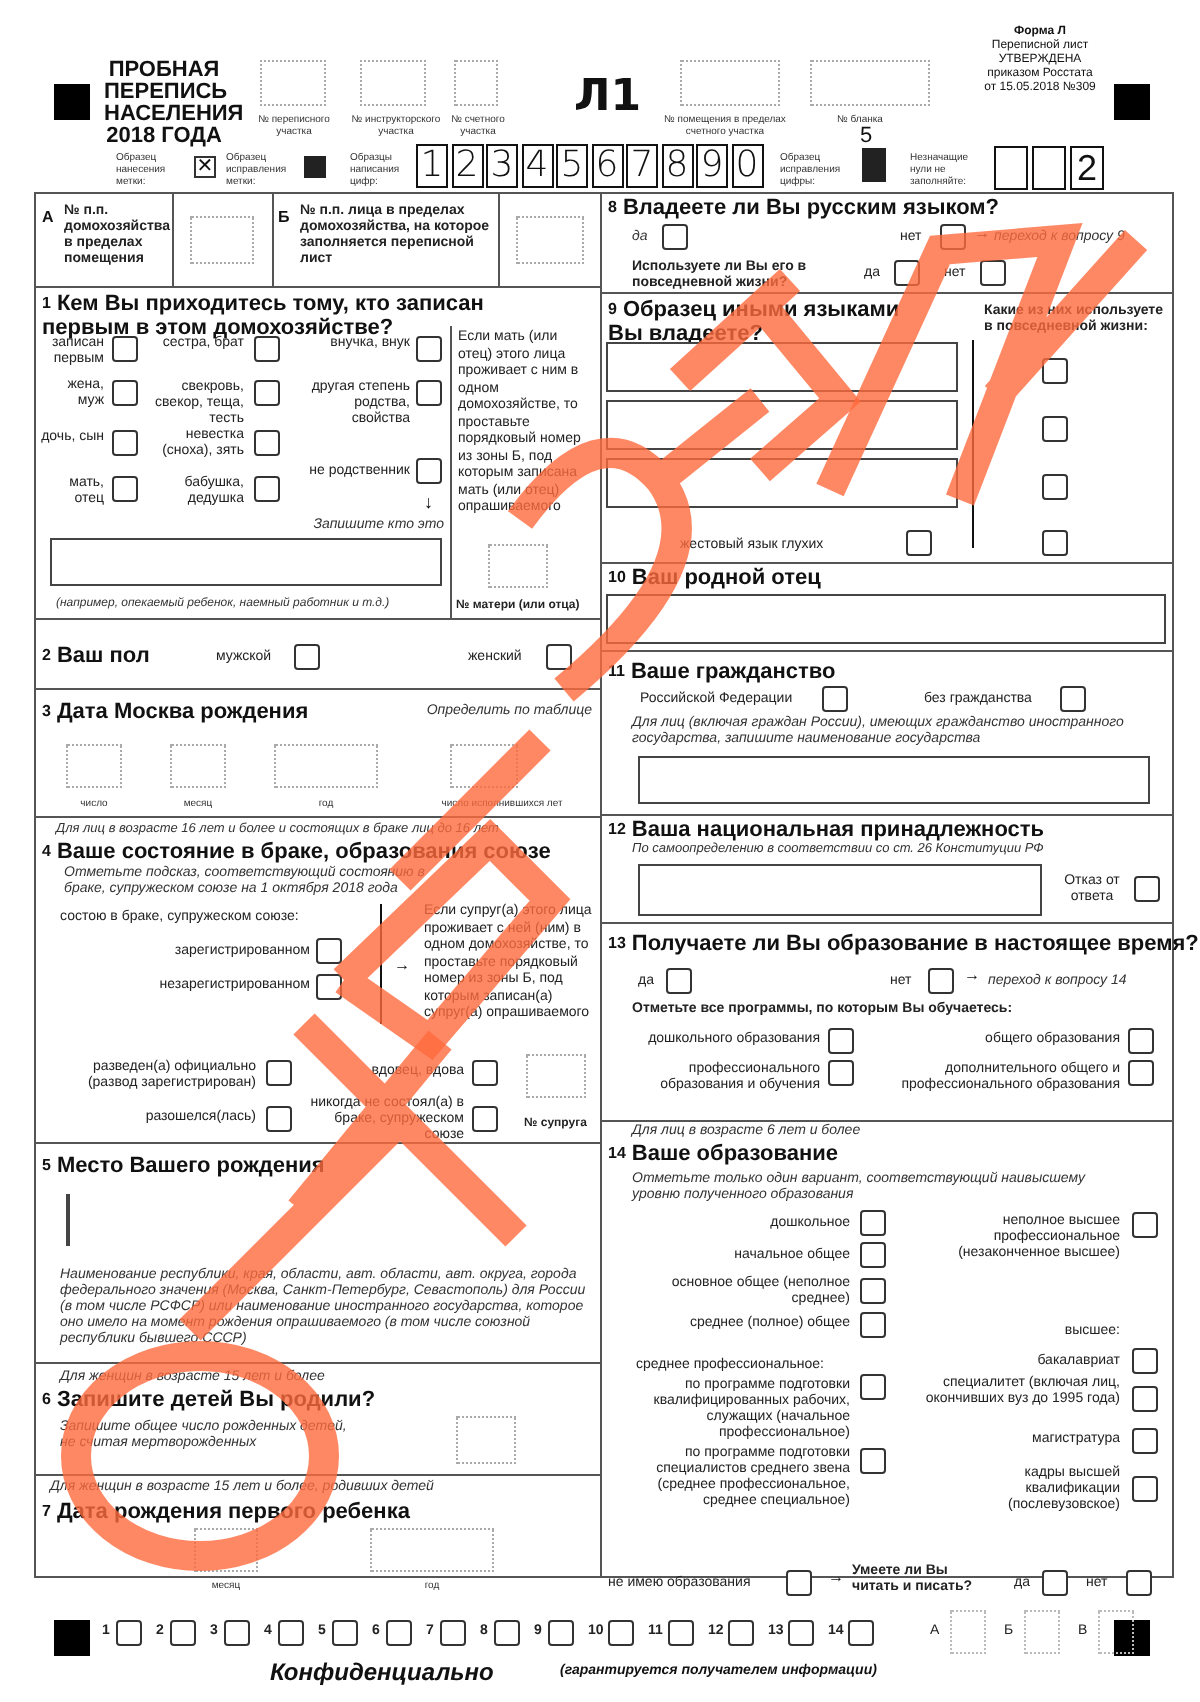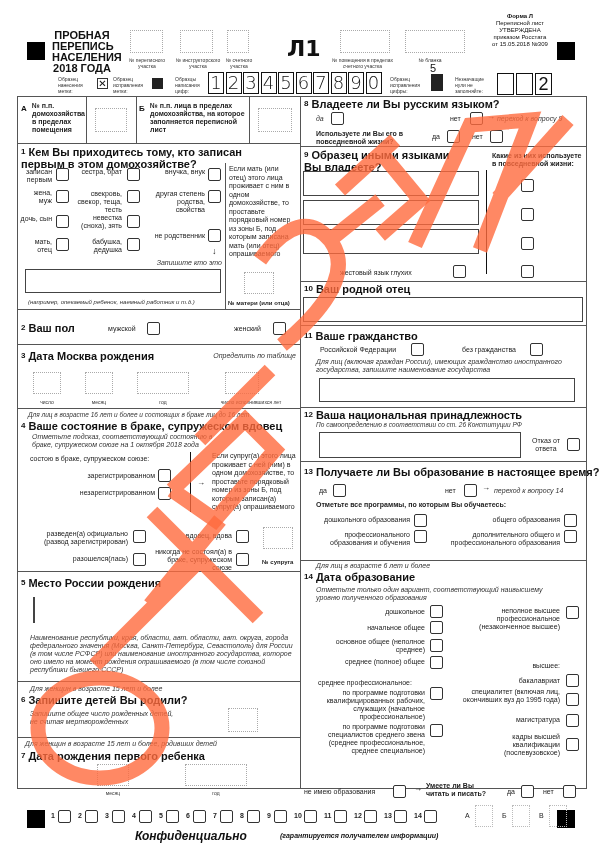--- a/index.html
+++ b/index.html
@@ -147,21 +147,21 @@
 <div class="dot" style="left:85px;top:372px;width:28px;height:22px"></div>
 <div class="dot" style="left:137px;top:372px;width:52px;height:22px"></div>
 <div class="dot" style="left:225px;top:372px;width:34px;height:22px"></div>
 <div class="tiny" style="left:28px;top:399px;width:38px">число</div>
 <div class="tiny" style="left:80px;top:399px;width:38px">месяц</div>
 <div class="tiny" style="left:143px;top:399px;width:40px">год</div>
 <div class="tiny" style="left:205px;top:399px;width:92px">число исполнившихся лет</div>
 <div class="hline" style="left:17px;top:408px;width:284px"></div>
 
 <div class="lbl it" style="left:28px;top:411px;width:272px;font-size:6.5px">Для лиц в возрасте 16 лет и более и состоящих в браке лиц до 16 лет</div>
-<div class="q" style="left:21px;top:420px;width:275px"><span class="qn">4</span><span>Ваше состояние в браке, супружеском вдовец</span></div>
+<div class="q" style="left:21px;top:420px;width:275px"><span class="qn">4</span><span>Ваше состояние в браке, образования союзе</span></div>
 <div class="lbl it" style="left:32px;top:433px;width:200px">Отметьте подсказ, соответствующий состоянию в браке, супружеском союзе на 1 октября 2018 года</div>
 <div class="lbl" style="left:30px;top:455px">состою в браке, супружеском союзе:</div>
 <div class="lbl r" style="left:60px;top:472px;width:95px">зарегистрированном</div>
 <div class="cb" style="left:158px;top:469px"></div>
 <div class="lbl r" style="left:60px;top:489px;width:95px">незарегистрированном</div>
 <div class="cb" style="left:158px;top:487px"></div>
 <div class="vline" style="left:190px;top:452px;height:60px;background:#111"></div>
 <div class="abs" style="left:197px;top:478px;font-size:8px">→</div>
 <div class="lbl" style="left:212px;top:452px;width:86px;line-height:8.5px">Если супруг(а) этого лица проживает с ней (ним) в одном домохозяйстве, то проставьте порядковый номер из зоны Б, под которым записан(а) супруг(а) опрашиваемого</div>
 <div class="lbl r" style="left:28px;top:530px;width:100px">разведен(а) официально (развод зарегистрирован)</div>
@@ -169,21 +169,21 @@
 <div class="lbl r" style="left:160px;top:532px;width:72px">вдовец, вдова</div>
 <div class="cb" style="left:236px;top:530px"></div>
 <div class="dot" style="left:263px;top:527px;width:30px;height:22px"></div>
 <div class="lbl r" style="left:28px;top:555px;width:100px">разошелся(лась)</div>
 <div class="cb" style="left:133px;top:553px"></div>
 <div class="lbl r" style="left:155px;top:548px;width:77px">никогда не состоял(а) в браке, супружеском союзе</div>
 <div class="cb" style="left:236px;top:553px"></div>
 <div class="lbl b" style="left:262px;top:558px;width:36px;font-size:6px">№ супруга</div>
 <div class="hline" style="left:17px;top:571px;width:284px"></div>
 
-<div class="q" style="left:21px;top:577px"><span class="qn">5</span><span>Место России рождения</span></div>
+<div class="q" style="left:21px;top:577px"><span class="qn">5</span><span>Место Вашего рождения</span></div>
 <div class="field" style="left:33px;top:597px;width:255px height:26px;height:26px"></div>
 <div class="lbl it" style="left:30px;top:634px;width:265px">Наименование республики, края, области, авт. области, авт. округа, города федерального значения (Москва, Санкт-Петербург, Севастополь) для России (в том числе РСФСР) или наименование иностранного государства, которое оно имело на момент рождения опрашиваемого (в том числе союзной республики бывшего СССР)</div>
 <div class="hline" style="left:17px;top:681px;width:284px"></div>
 
 <div class="lbl it" style="left:30px;top:685px;width:260px">Для женщин в возрасте 15 лет и более</div>
 <div class="q" style="left:21px;top:694px"><span class="qn">6</span><span>Запишите детей Вы родили?</span></div>
 <div class="lbl it" style="left:30px;top:710px;width:150px">Запишите общее число рожденных детей, не считая мертворожденных</div>
 <div class="dot" style="left:228px;top:708px;width:30px;height:24px"></div>
 <div class="hline" style="left:17px;top:737px;width:284px"></div>
 
@@ -254,21 +254,21 @@
 <div class="cb" style="left:414px;top:514px"></div>
 <div class="lbl r" style="left:450px;top:516px;width:110px">общего образования</div>
 <div class="cb" style="left:564px;top:514px"></div>
 <div class="lbl r" style="left:330px;top:531px;width:80px">профессионального образования и обучения</div>
 <div class="cb" style="left:414px;top:530px"></div>
 <div class="lbl r" style="left:435px;top:531px;width:125px">дополнительного общего и профессионального образования</div>
 <div class="cb" style="left:564px;top:530px"></div>
 <div class="hline" style="left:300px;top:560px;width:287px"></div>
 
 <div class="lbl it" style="left:316px;top:562px;width:200px">Для лиц в возрасте 6 лет и более</div>
-<div class="q" style="left:304px;top:571px"><span class="qn">14</span><span>Дата образование</span></div>
+<div class="q" style="left:304px;top:571px"><span class="qn">14</span><span>Ваше образование</span></div>
 <div class="lbl it" style="left:316px;top:586px;width:230px">Отметьте только один вариант, соответствующий наивысшему уровню полученного образования</div>
 
 <div class="lbl r" style="left:330px;top:608px;width:95px">дошкольное</div>
 <div class="cb" style="left:430px;top:605px"></div>
 <div class="lbl r" style="left:330px;top:624px;width:95px">начальное общее</div>
 <div class="cb" style="left:430px;top:621px"></div>
 <div class="lbl r" style="left:320px;top:638px;width:105px">основное общее (неполное среднее)</div>
 <div class="cb" style="left:430px;top:639px"></div>
 <div class="lbl r" style="left:320px;top:658px;width:105px">среднее (полное) общее</div>
 <div class="cb" style="left:430px;top:656px"></div>

